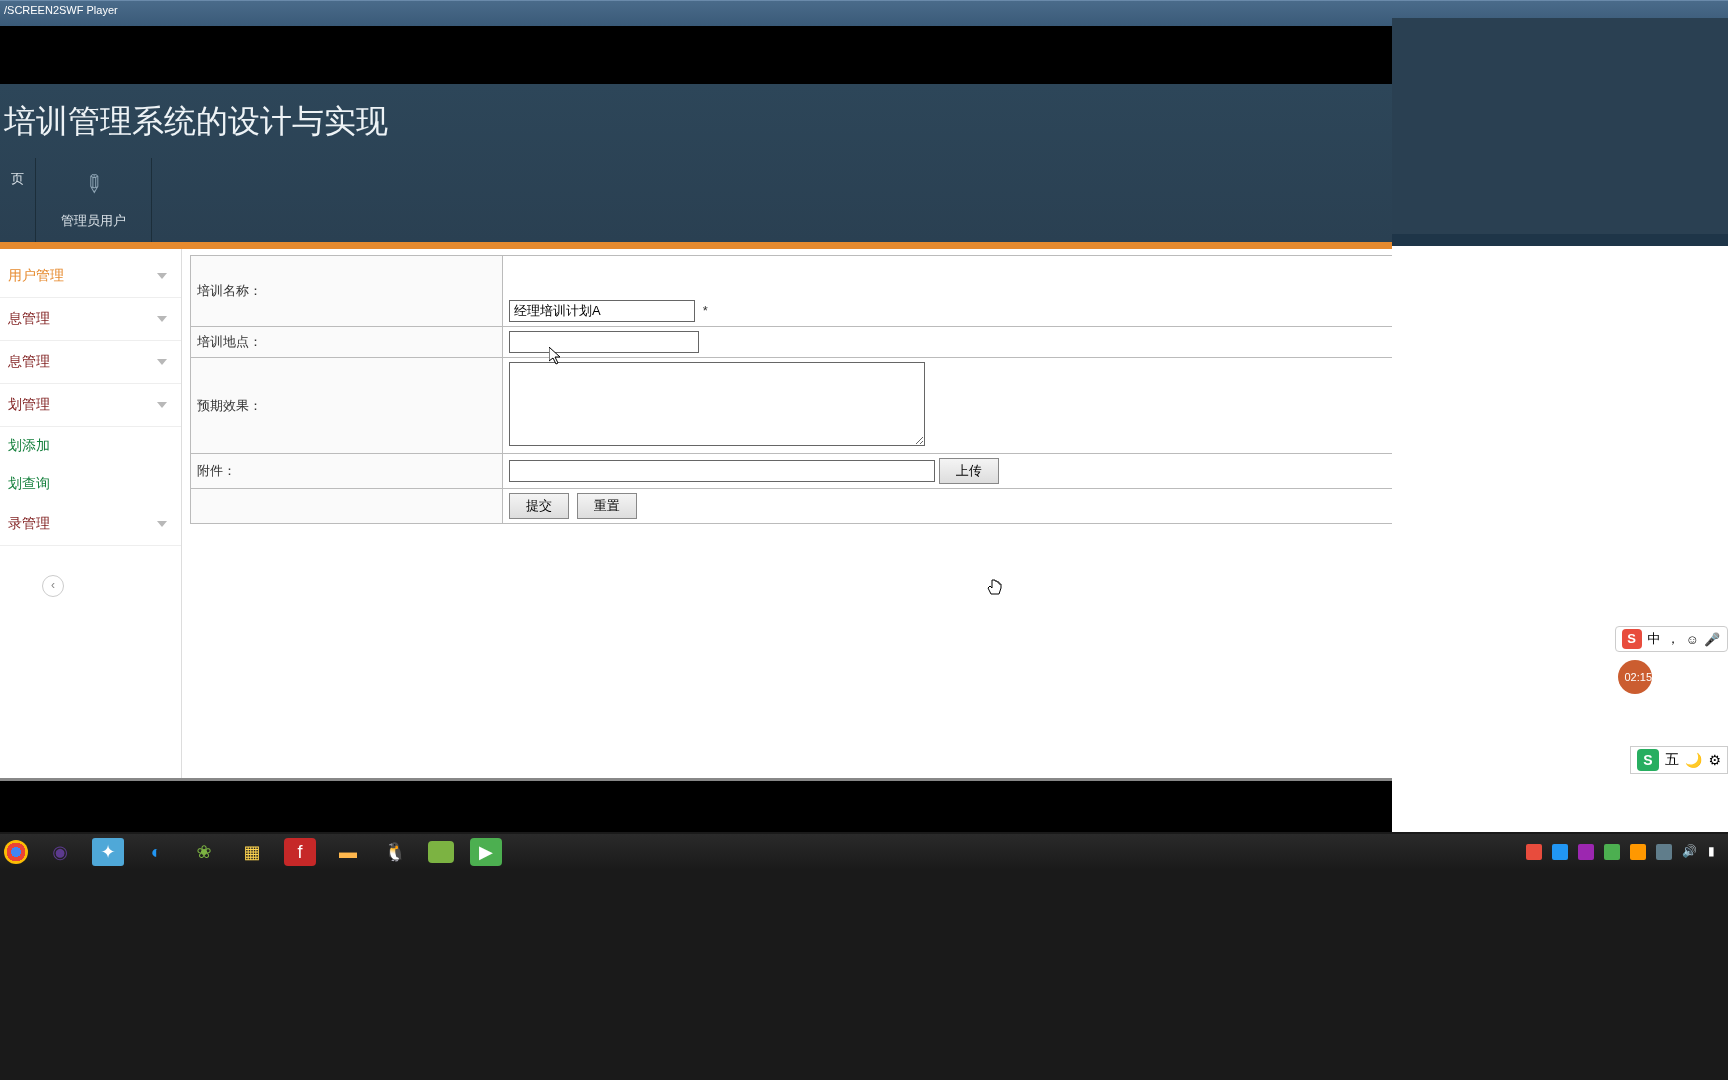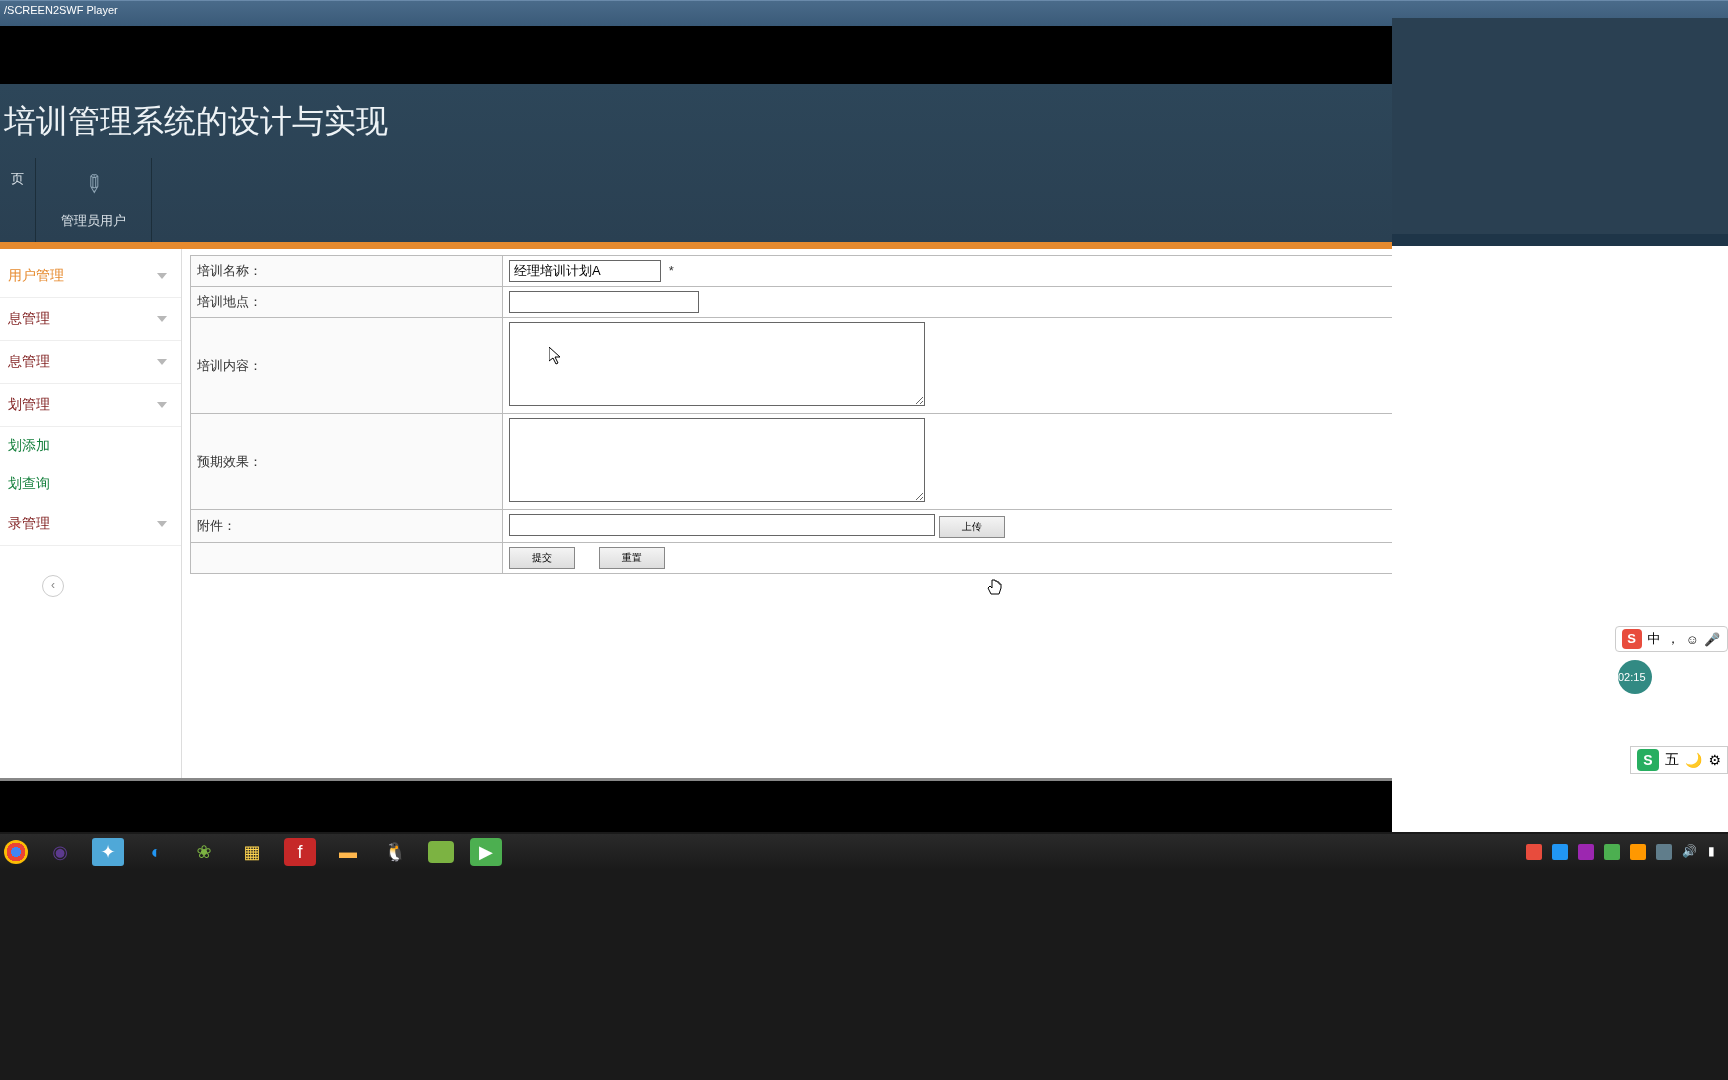--- a/index.html
+++ b/index.html
@@ -145,41 +145,41 @@
       background: #f2f2f2;
       font-size: 13px;
     }
     input[type="text"] {
       border: 1px solid #666;
       padding: 2px 4px;
       font-size: 13px;
       font-family: inherit;
       height: 22px;
     }
-    .input-name { width: 152px; }
+    .input-name { width: 186px; margin-top: 40px; }
     .input-date { width: 110px; }
     .input-location { width: 190px; border: 2px solid #4a78b8; }
     .input-file { width: 426px; }
     textarea {
       width: 416px;
       height: 84px;
       border: 1px solid #666;
       font-family: inherit;
       font-size: 13px;
       resize: both;
     }
     .req { color: #333; margin-left: 4px; }
     .btn {
       border: 1px solid #888;
       background: linear-gradient(to bottom, #f4f4f4, #ddd);
-      padding: 3px 22px;
-      font-size: 10px;
+      padding: 3px 16px;
+      font-size: 13px;
       font-family: inherit;
       cursor: pointer;
-      margin-right: 20px;
+      margin-right: 4px;
     }
     .black-strip-bottom {
       position: absolute;
       left: 0;
       top: 778px;
       width: 1392px;
       height: 54px;
       background: #000;
       border-top: 3px solid #888;
     }
@@ -213,24 +213,24 @@
       text-align: center;
       line-height: 20px;
       font-weight: bold;
     }
     .bubble {
       position: absolute;
       right: 76px;
       top: 660px;
       width: 34px;
       height: 34px;
-      background: #0f766e;
+      background: #c2410c;
       border-radius: 50%;
       color: #fff;
-      text-align: left;
+      text-align: right;
       line-height: 34px;
       font-size: 11px;
       opacity: 0.85;
     }
     .ime-bottom {
       position: absolute;
       right: 0;
       top: 746px;
       background: #fff;
       border: 1px solid #ccc;
@@ -361,26 +361,20 @@
         <td class="label-cell">培训名称：</td>
         <td>
           <input type="text" class="input-name" value="经理培训计划A" style="">
           <span class="req">*</span>
         </td>
       </tr>
       <tr>
         <td class="label-cell">培训地点：</td>
         <td>
           <input type="text" class="input-location" value="" style="">
-        </td>
-      </tr>
-      <tr>
-        <td class="label-cell">培训内容：</td>
-        <td>
-          <textarea style=""></textarea>
         </td>
       </tr>
       <tr>
         <td class="label-cell">预期效果：</td>
         <td>
           <textarea style=""></textarea>
         </td>
       </tr>
       <tr>
         <td class="label-cell">附件：</td>

